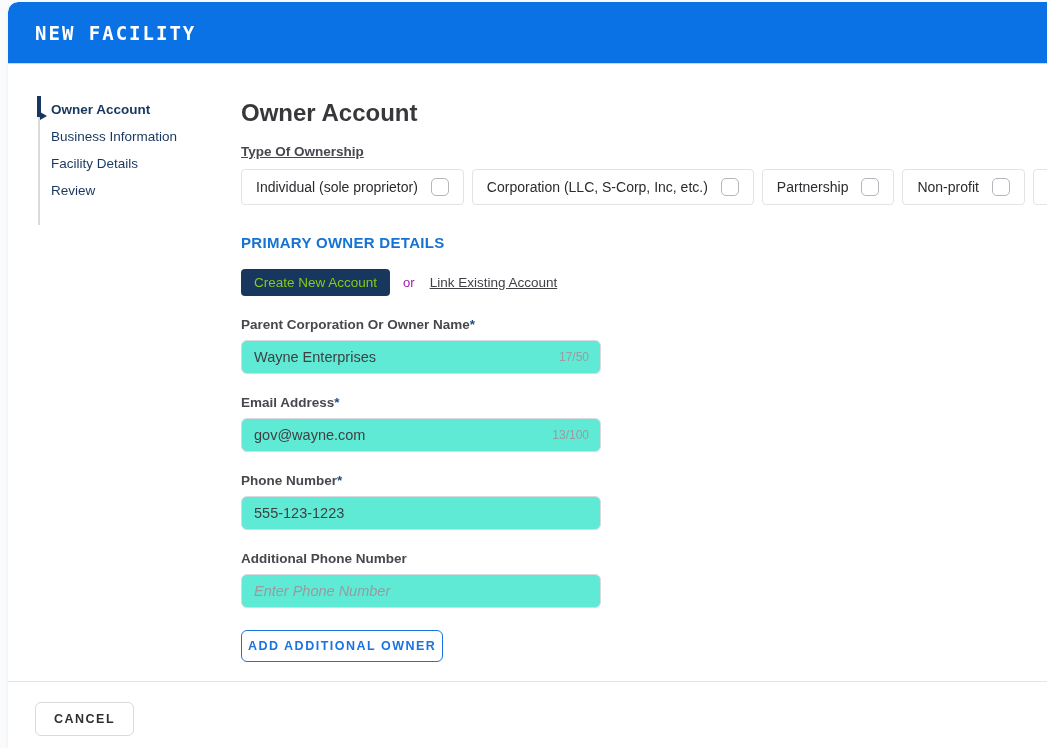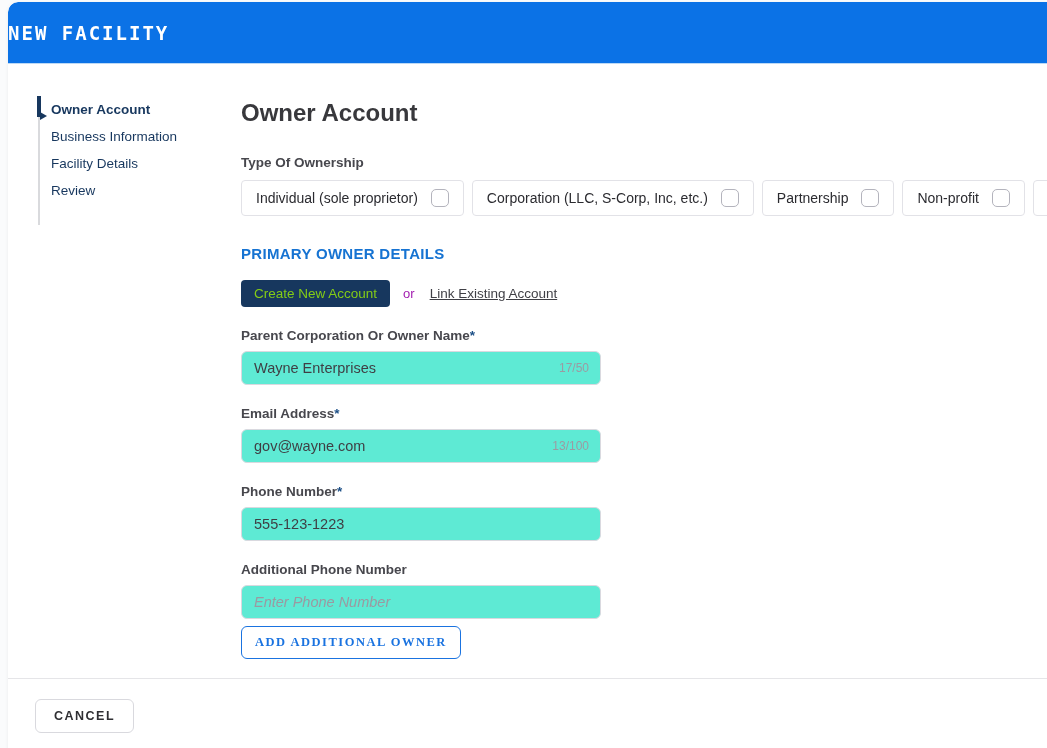--- a/index.html
+++ b/index.html
@@ -19,20 +19,21 @@
     box-shadow: 0 1px 4px rgba(0,0,0,0.06);
     overflow: hidden;
   }
   
   .hdr {
     height: 61px;
     background: #0b72e6;
     border-top-left-radius: 10px;
     display: flex;
     align-items: center;
+    padding-left: 27px;
     box-shadow: 0 1px 0 #bcd9f5;
   }
   .hdr-title {
     color: #ffffff;
     font-family: "DejaVu Sans Mono", monospace;
     font-weight: 700;
     font-size: 19px;
     letter-spacing: 2px;
   }
   
@@ -81,21 +82,21 @@
     font-size: 24px;
     font-weight: 700;
     color: #38383c;
   }
   .field-label {
     font-size: 13.5px;
     font-weight: 700;
     color: #47474d;
   }
   .req { color: #1b4e86; font-weight: 700; }
-  .ownership-label { margin-top: 28px; }
+  .ownership-label { margin-top: 17px; text-decoration: underline; }
   .cards-row {
     margin-top: 10px;
     display: flex;
     gap: 8px;
     flex-wrap: nowrap;
     overflow: hidden;
   }
   .opt-card {
     flex: 0 0 auto;
     height: 36px;
@@ -167,28 +168,28 @@
     position: absolute;
     right: 12px; top: 0;
     height: 34px;
     display: flex;
     align-items: center;
     font-size: 12px;
     color: #9b9ba2;
     pointer-events: none;
   }
   .btn-outline-blue {
-    margin-top: 7px;
+    margin-top: 22px;
     display: inline-block;
     background: #ffffff;
     border: 1.5px solid #1a73e0;
     border-radius: 6px;
-    padding: 8px 13px;
+    padding: 8px 6px;
     color: #1a73e0;
-    font-family: Liberation Serif, serif;
+    font-family: Liberation Sans, sans-serif;
     font-size: 12.5px;
     font-weight: 700;
     letter-spacing: 1.5px;
     cursor: pointer;
   }
   .footer {
     margin-top: 19px;
     border-top: 1px solid #e5e5e8;
     padding: 20px 0 0 27px;
   }

